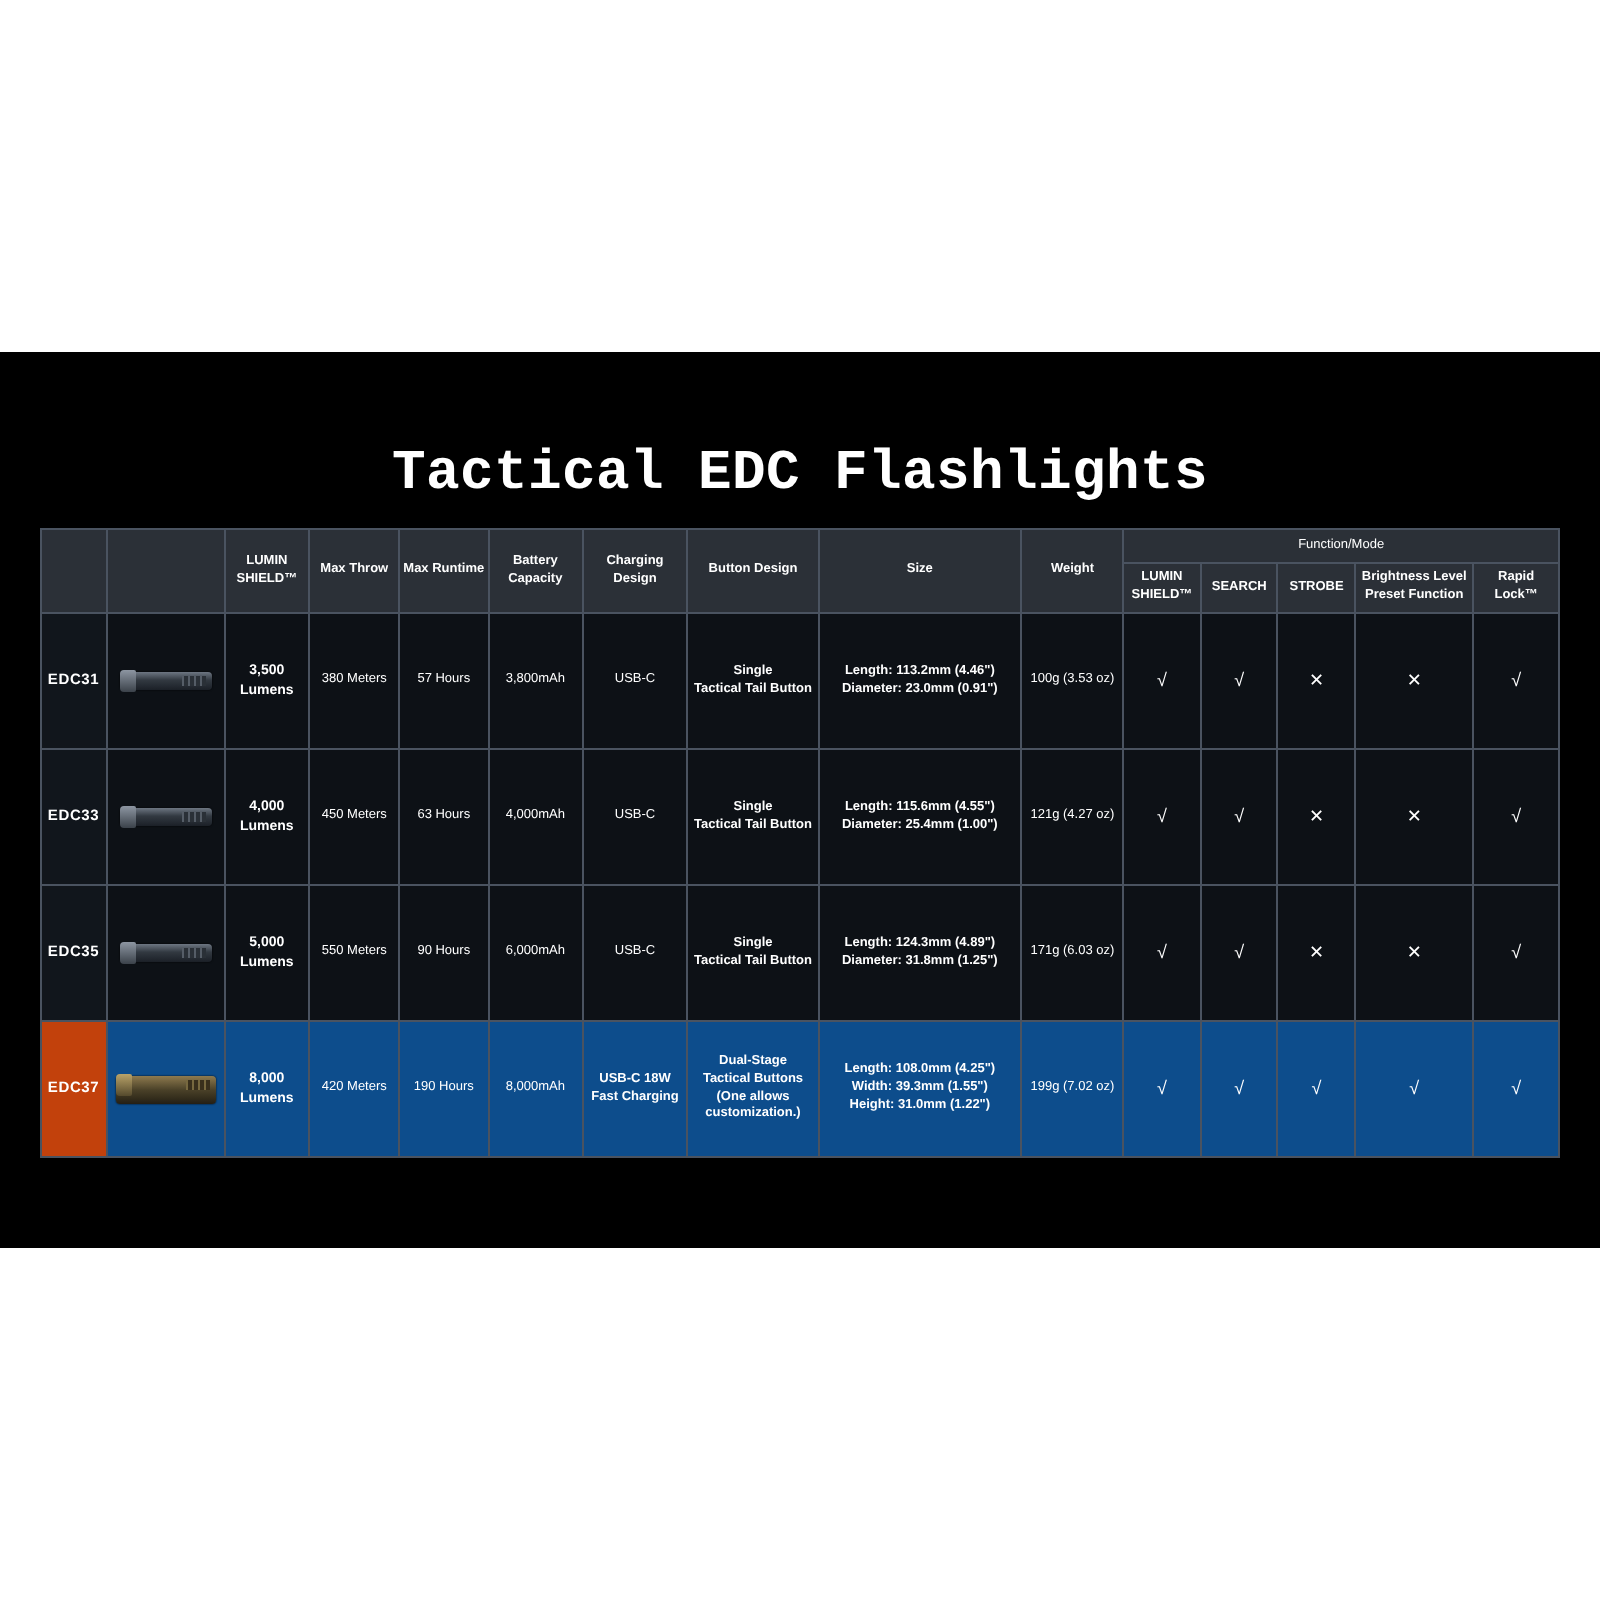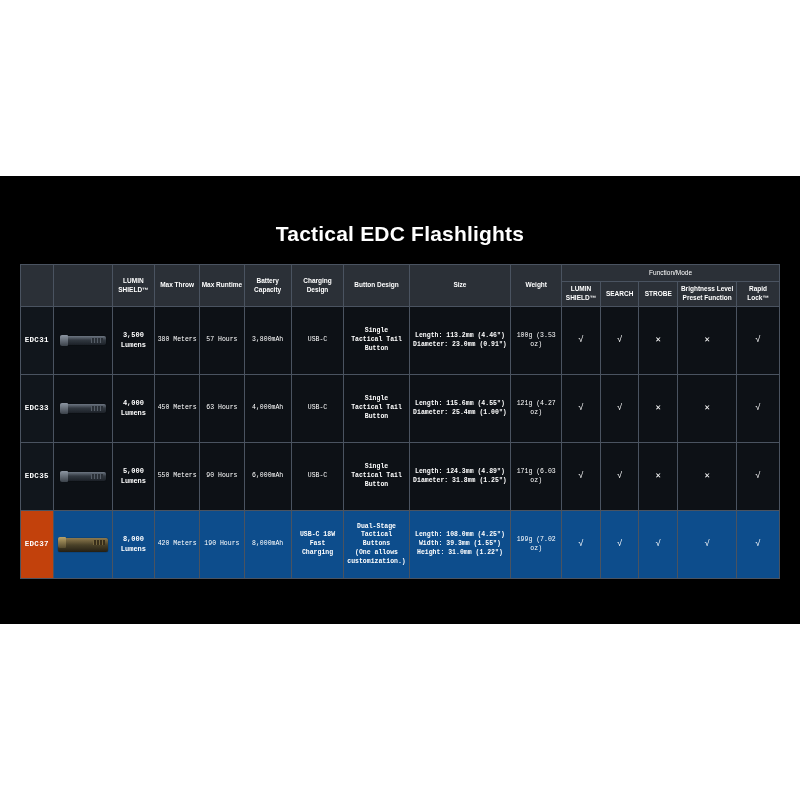--- a/index.html
+++ b/index.html
@@ -25,23 +25,24 @@
     height: 448px;
     background: #000000;
   }
   .title {
     position: absolute;
     left: 0;
     top: 222px;
     width: 800px;
     text-align: center;
     color: #ffffff;
-    font-size: 21px;
+    font-size: 28px;
     font-weight: bold;
     letter-spacing: 0.2px;
+    font-family: Liberation Mono, monospace;
   }
   .table-wrap {
     position: absolute;
     left: 20px;
     top: 264px;
     width: 760px;
   }
   table.spec {
     border-collapse: collapse;
     width: 760px;
@@ -60,21 +61,21 @@
     background: #2b3037;
     font-weight: bold;
     font-size: 6.5px;
     height: 20px;
   }
   thead th.fn-group {
     height: 12px;
     font-weight: normal;
     font-size: 6.5px;
   }
-  tbody tr { height: 68px; font-family: Liberation Mono, monospace; }
+  tbody tr { height: 68px; }
   tbody td { background: #0d1116; }
   tbody tr.highlight td { background: #0d4d8c; }
   tbody tr.highlight td.model { background: #c2410c; }
   td.model {
     background: #11161c;
     font-size: 7.5px;
     font-weight: bold;
     letter-spacing: 0.3px;
   }
   td.img-cell {

